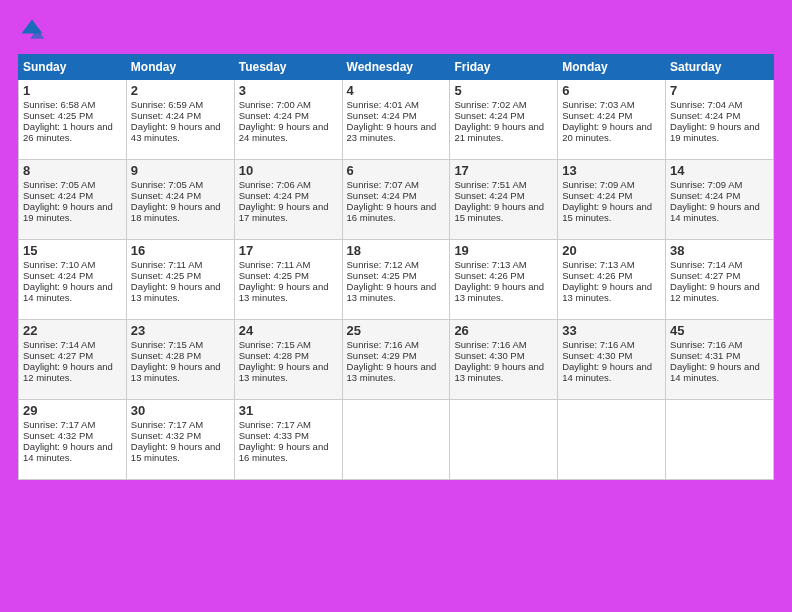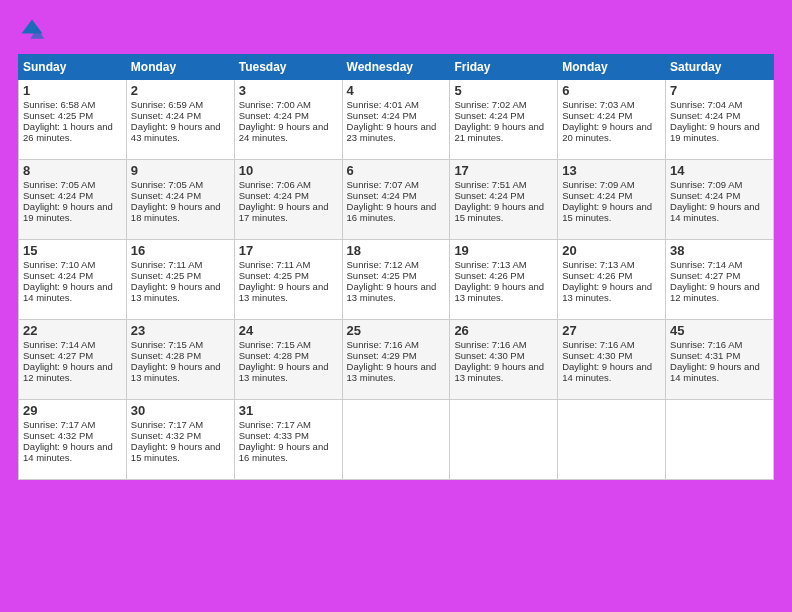--- a/index.html
+++ b/index.html
@@ -272,21 +272,21 @@
             <div>Sunset: 4:29 PM</div>
             <div>Daylight: 9 hours and 13 minutes.</div>
           </td>
           <td>
             <span class="day-num">26</span>
             <div>Sunrise: 7:16 AM</div>
             <div>Sunset: 4:30 PM</div>
             <div>Daylight: 9 hours and 13 minutes.</div>
           </td>
           <td>
-            <span class="day-num">27</span>
+            <span class="day-num">33</span>
             <div>Sunrise: 7:16 AM</div>
             <div>Sunset: 4:30 PM</div>
             <div>Daylight: 9 hours and 14 minutes.</div>
           </td>
           <td>
             <span class="day-num">45</span>
             <div>Sunrise: 7:16 AM</div>
             <div>Sunset: 4:31 PM</div>
             <div>Daylight: 9 hours and 14 minutes.</div>
           </td>

